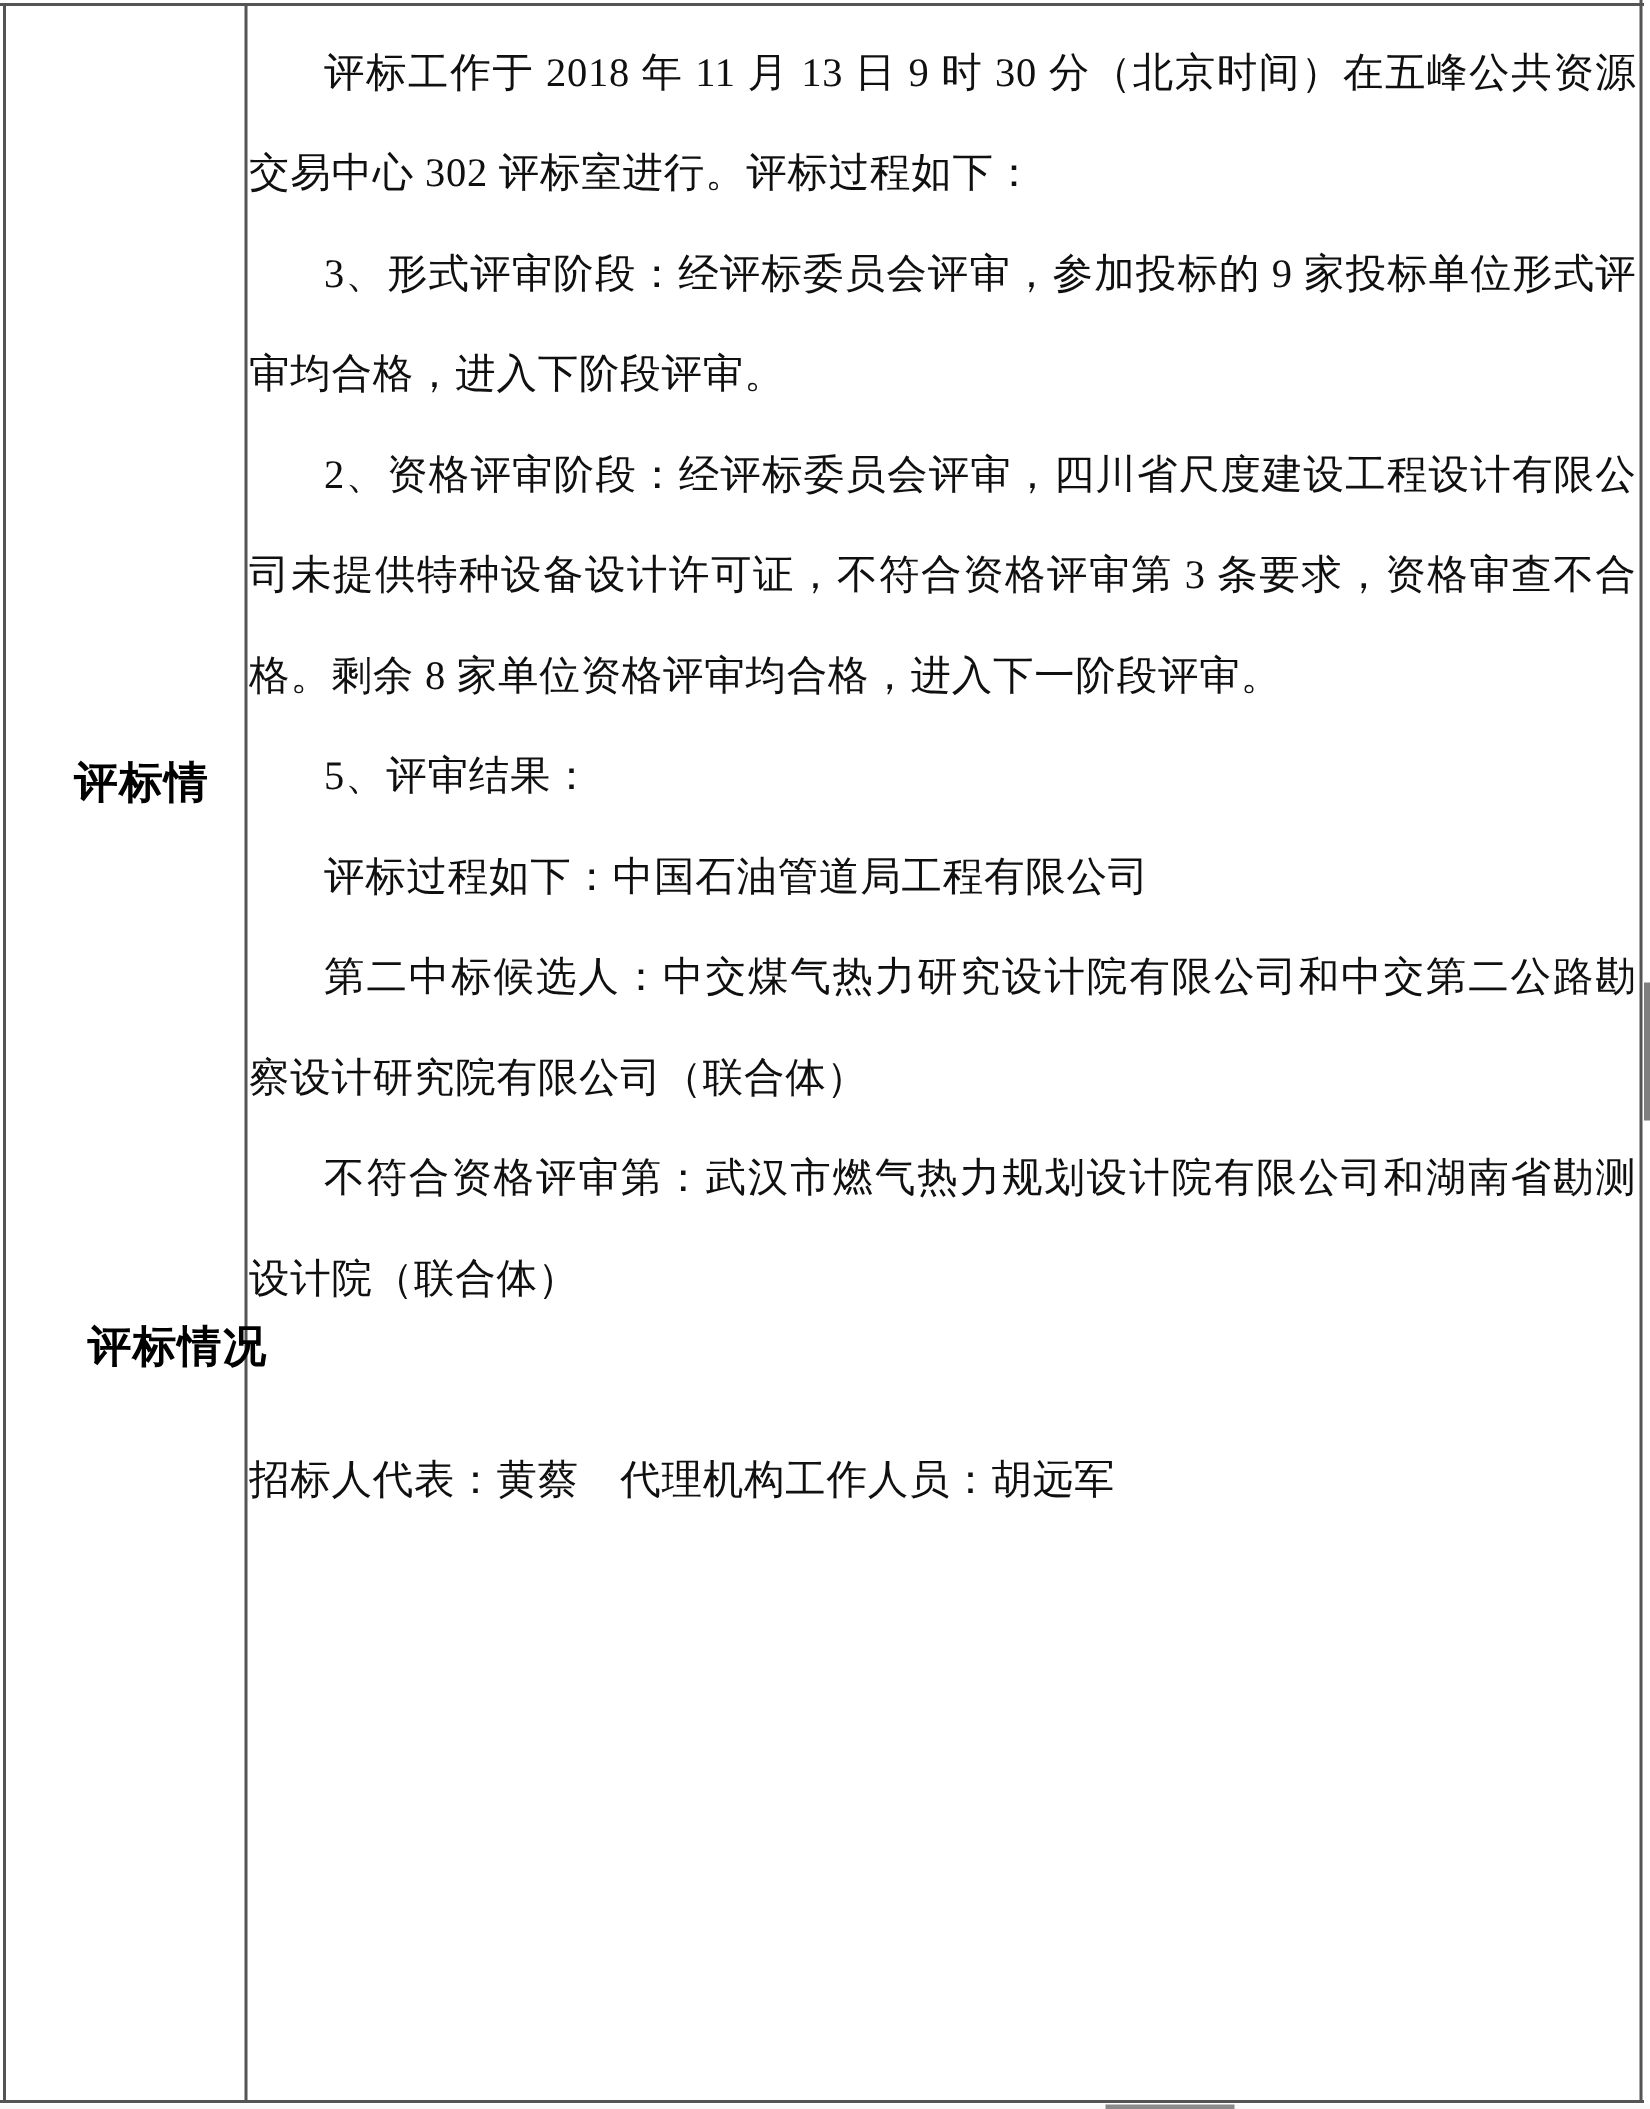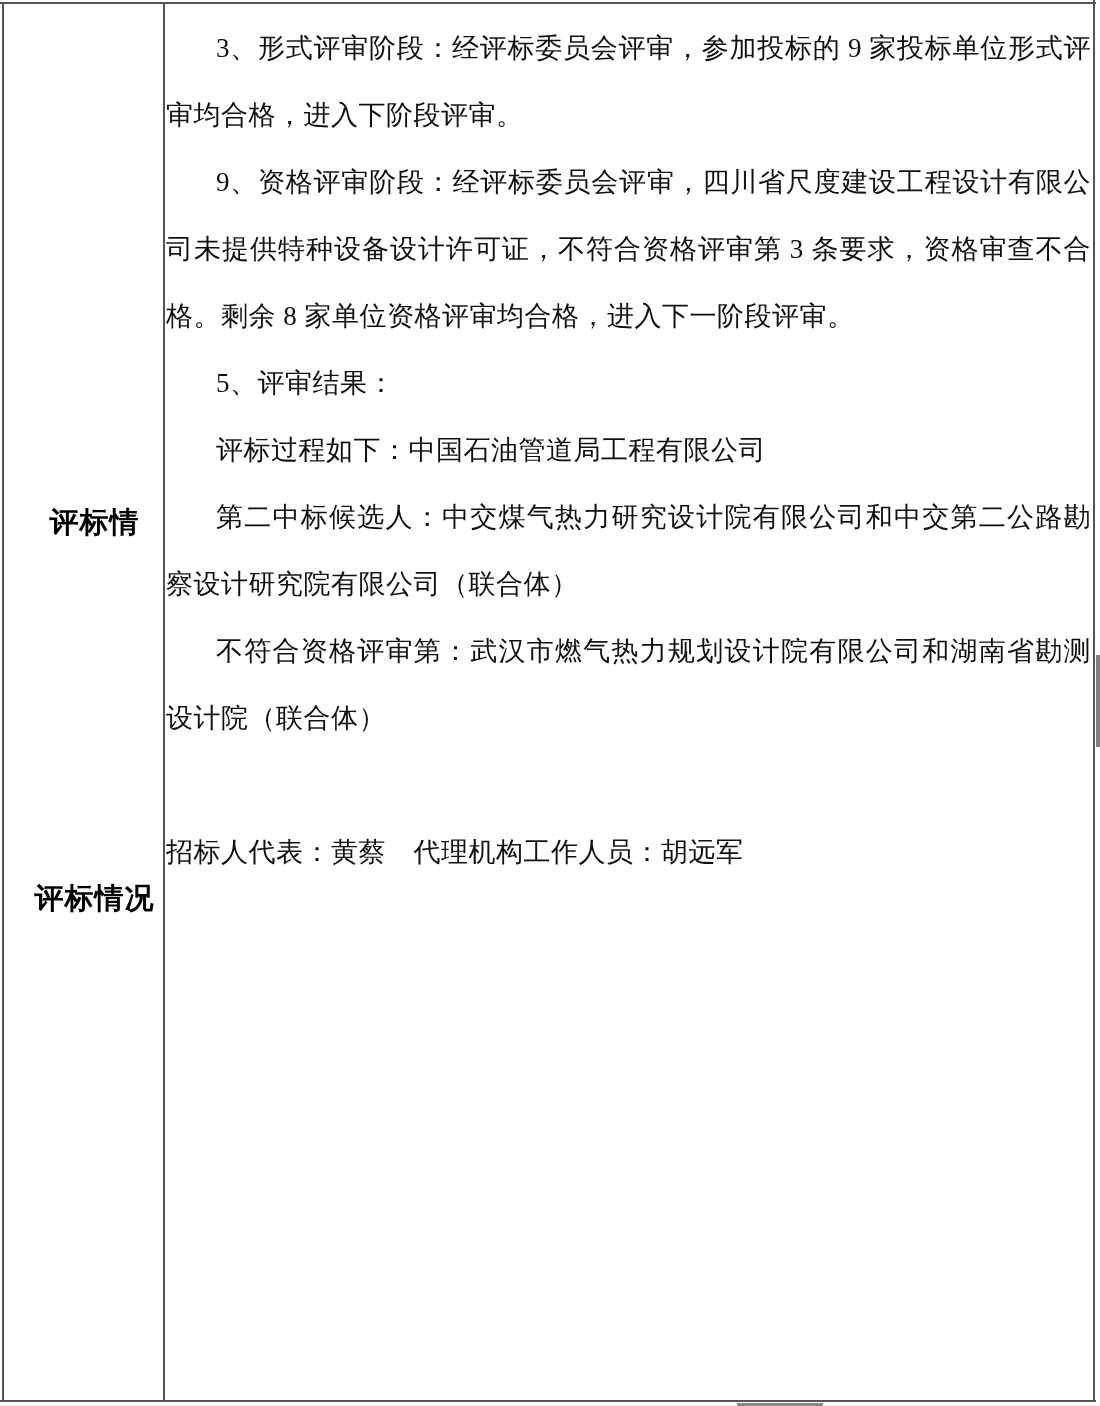--- a/index.html
+++ b/index.html
@@ -26,21 +26,21 @@
     left: 4px;
     width: 181px;
     text-align: center;
     font-weight: bold;
     font-size: 29px;
     line-height: 40px;
     color: #000000;
     letter-spacing: 1px;
   }
   .row-label.partial { top: 502px; }
-  .row-label.full    { top: 878px; }
+  .row-label.full    { top: 878px; padding-left: 24px; }
 
   
   .content {
     position: absolute;
     left: 166px;
     top: 0;
     width: 925px;
     padding-top: 15px;
     font-size: 27px;
     line-height: 67px;
@@ -79,22 +79,23 @@
   <div class="border b-top"></div>
   <div class="border b-left"></div>
   <div class="border b-right"></div>
   <div class="border b-bottom"></div>
   <div class="border b-divider"></div>
 
   <div class="row-label partial">评标情</div>
   <div class="row-label full">评标情况</div>
 
   <div class="content">
+    <p>评标工作于 2018 年 11 月 13 日 9 时 30 分（北京时间）在五峰公共资源交易中心 302 评标室进行。评标过程如下：</p>
     <p>3、形式评审阶段：经评标委员会评审，参加投标的 9 家投标单位形式评审均合格，进入下阶段评审。</p>
-    <p>9、资格评审阶段：经评标委员会评审，四川省尺度建设工程设计有限公司未提供特种设备设计许可证，不符合资格评审第 3 条要求，资格审查不合格。剩余 8 家单位资格评审均合格，进入下一阶段评审。</p>
+    <p>2、资格评审阶段：经评标委员会评审，四川省尺度建设工程设计有限公司未提供特种设备设计许可证，不符合资格评审第 3 条要求，资格审查不合格。剩余 8 家单位资格评审均合格，进入下一阶段评审。</p>
     <p>5、评审结果：</p>
     <p>评标过程如下：中国石油管道局工程有限公司</p>
     <p>第二中标候选人：中交煤气热力研究设计院有限公司和中交第二公路勘察设计研究院有限公司（联合体）</p>
     <p>不符合资格评审第：武汉市燃气热力规划设计院有限公司和湖南省勘测设计院（联合体）</p>
     <p class="footer-line">招标人代表：黄蔡　代理机构工作人员：胡远军</p>
   </div>
 
   <div class="v-scroll-thumb"></div>
   <div class="h-scroll-track"></div>
   <div class="h-scroll-thumb"></div>

